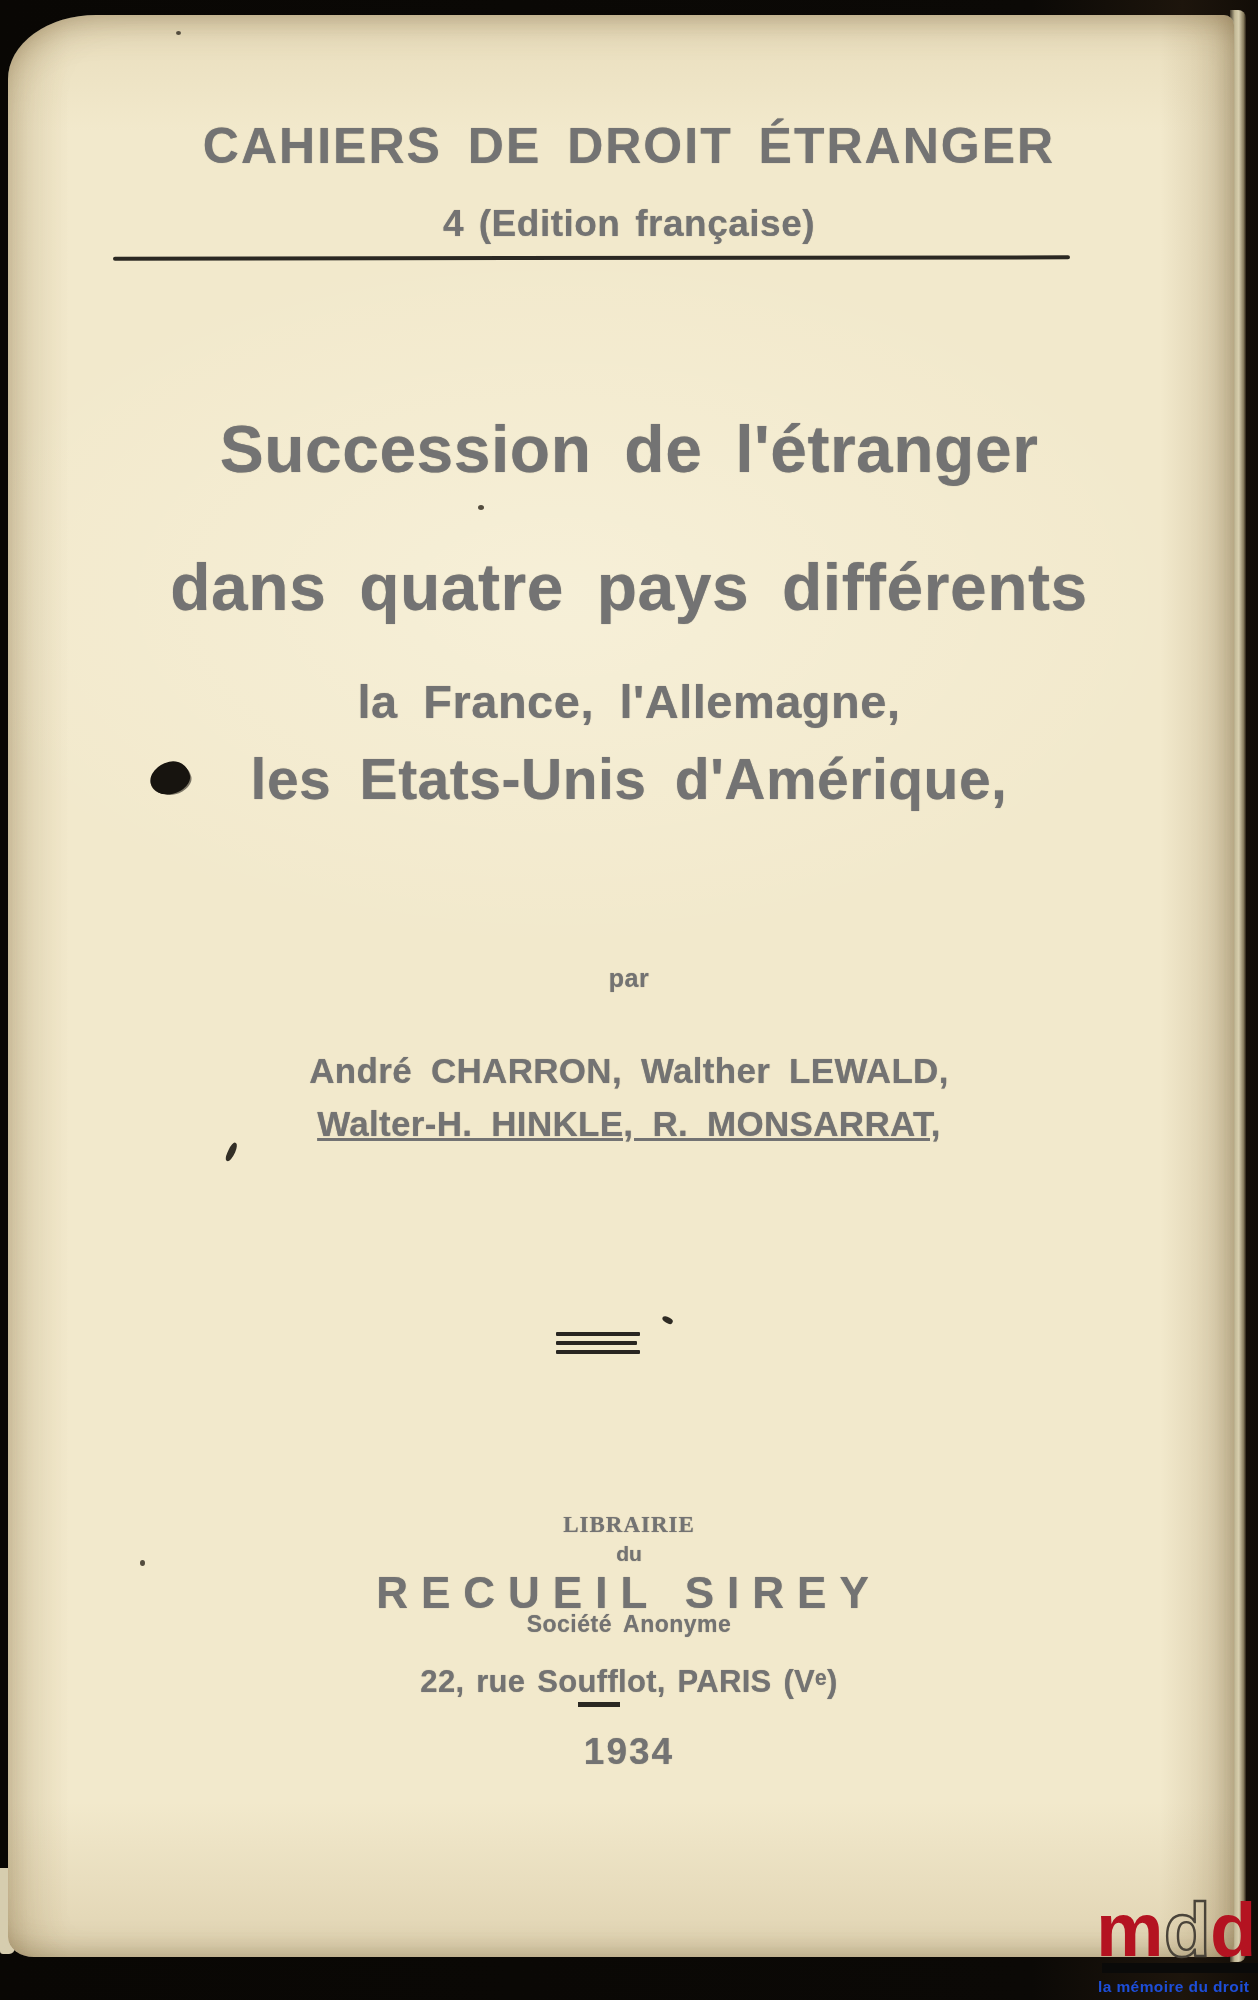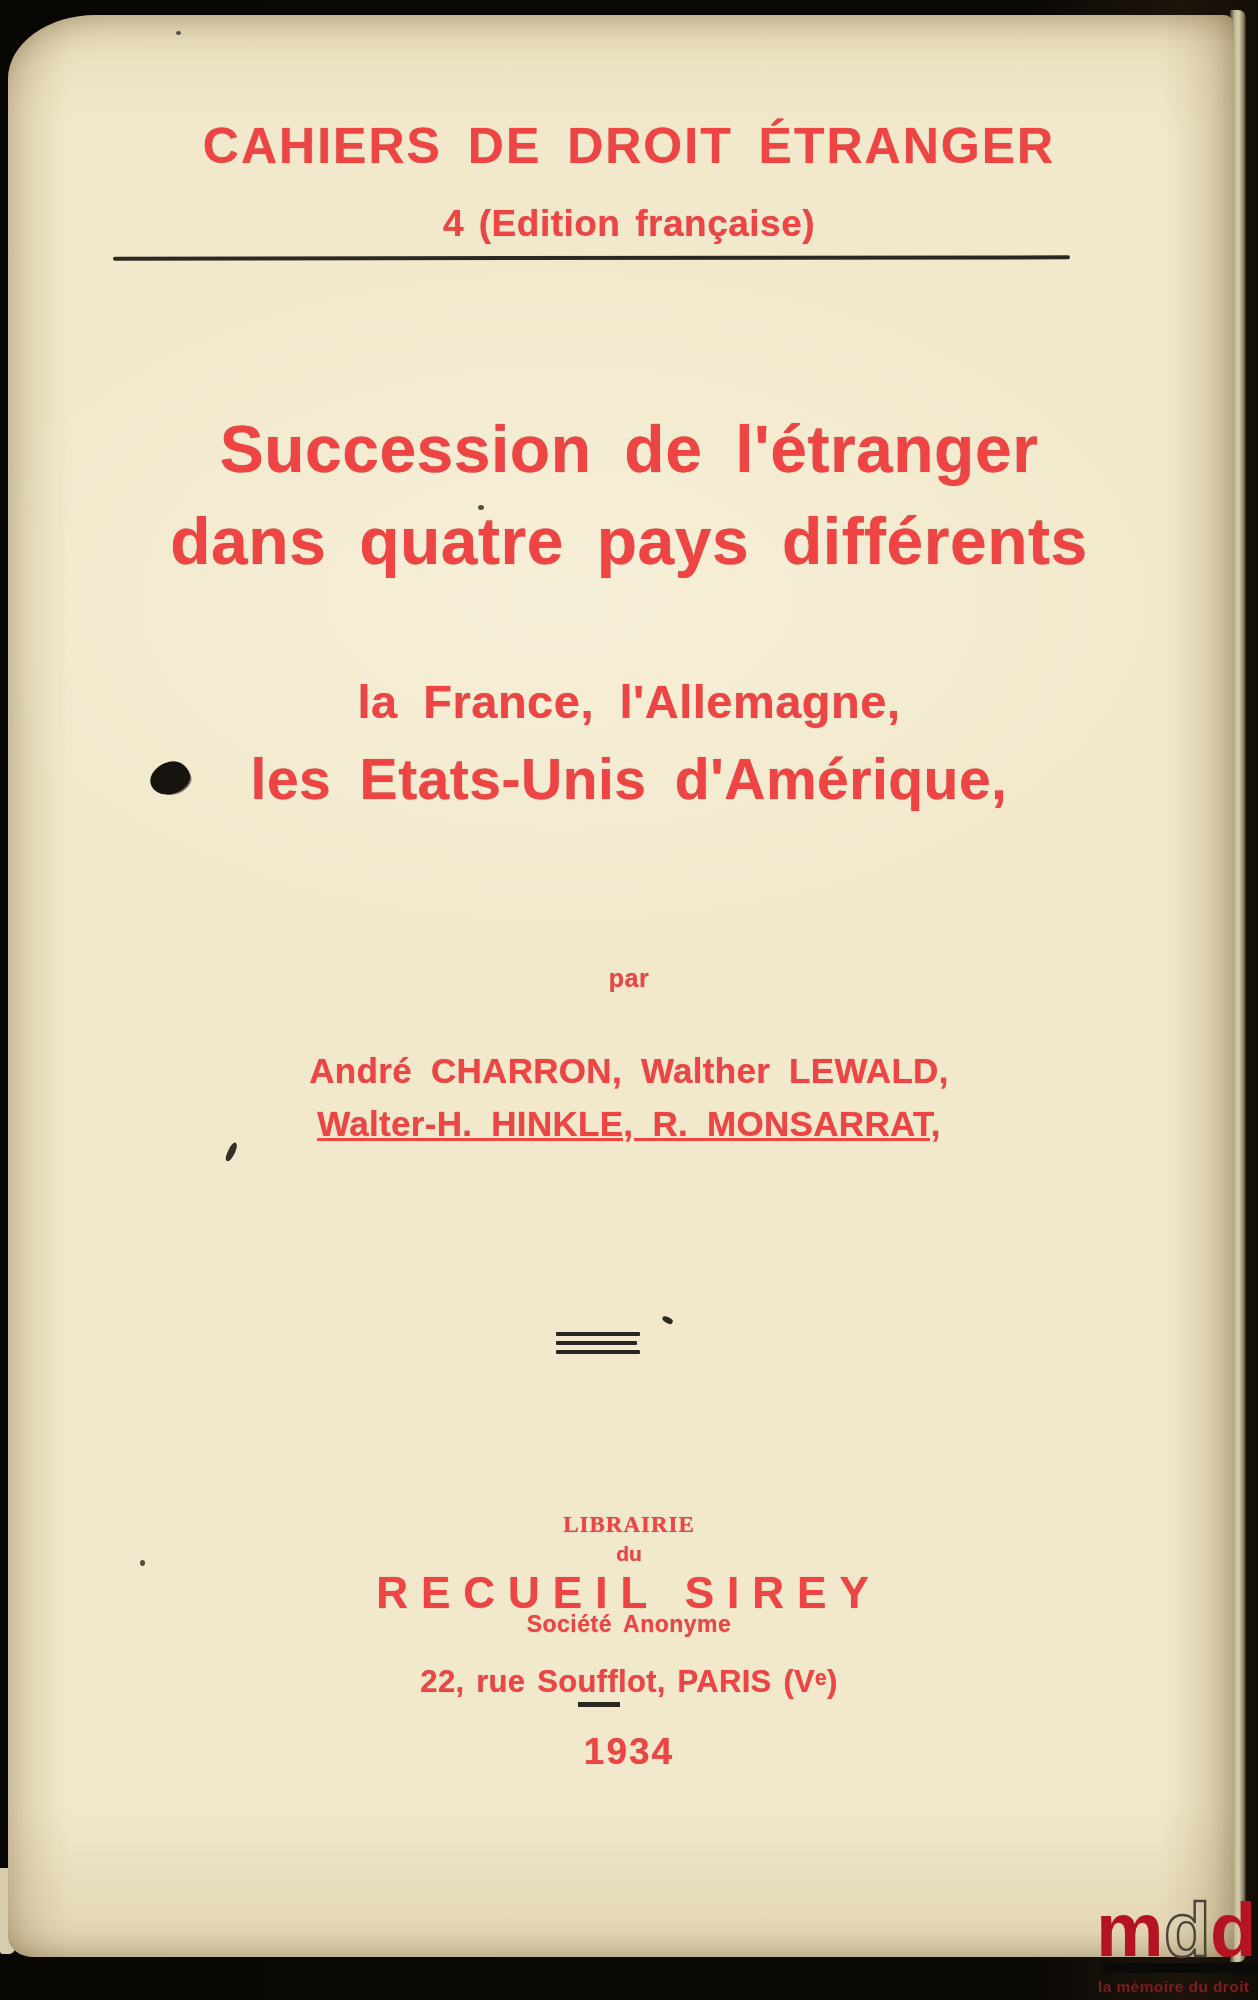--- a/index.html
+++ b/index.html
@@ -29,31 +29,31 @@
     box-shadow:
       inset 0 26px 40px -26px rgba(110,85,45,.45),
       inset 34px 0 56px -34px rgba(110,85,45,.30),
       inset -22px 0 40px -24px rgba(95,75,40,.40),
       inset 0 -20px 34px -22px rgba(95,75,40,.38);
   }
   
   .content{position:absolute;left:0;top:0;width:1258px;height:2000px;}
   .tline{
     position:absolute;left:0;width:1258px;box-sizing:border-box;
-    text-align:center;color:#ef4444;font-weight:700;line-height:1;white-space:nowrap;
+    text-align:center;color:#737373;font-weight:700;line-height:1;white-space:nowrap;
     text-shadow:0 0 1px rgba(44,42,35,.45);
   }
   .series-title   {top:121px;font-size:50px;letter-spacing:2px;word-spacing:10px;}
   .series-number  {top:193px;font-size:37px;letter-spacing:.5px;word-spacing:4px;margin-top:12px;}
   .rule{
     position:absolute;left:113px;top:256px;width:957px;height:4px;
     background:#2b2822;border-radius:2px;transform:rotate(-.08deg);
   }
   .title-1        {top:416px;font-size:66px;letter-spacing:.5px;word-spacing:14px;}
-  .title-2        {top:508px;font-size:66px;letter-spacing:.5px;word-spacing:14px;}
+  .title-2        {top:554px;font-size:66px;letter-spacing:.5px;word-spacing:14px;}
   .subtitle-1     {top:678px;font-size:47px;letter-spacing:.5px;word-spacing:12px;}
   .subtitle-2     {top:751px;font-size:57px;letter-spacing:.5px;word-spacing:12px;}
   .subtitle-3     {top:824px;font-size:47px;letter-spacing:.5px;word-spacing:12px;}
   .byline         {top:966px;font-size:25px;letter-spacing:.5px;}
   .authors-1      {top:1053px;font-size:35px;letter-spacing:.3px;word-spacing:9px;}
   .authors-2      {top:1106px;font-size:35px;letter-spacing:.3px;word-spacing:9px;text-decoration:underline;}
   .authors-3      {top:1152px;font-size:35px;letter-spacing:.3px;word-spacing:9px;}
   .imp-librairie  {top:1513px;font-size:23px;letter-spacing:1px;font-family:Liberation Serif, serif;}
   .imp-du         {top:1543px;font-size:21px;}
   .imp-publisher  {top:1571px;font-size:44px;letter-spacing:13px;}
@@ -82,21 +82,21 @@
   }
   .speck{position:absolute;background:#534c3e;border-radius:50%;}
   .speck-a{left:478px;top:505px;width:6px;height:5px;}
   .speck-b{left:140px;top:1560px;width:5px;height:6px;}
   .speck-c{left:176px;top:31px;width:5px;height:4px;}
   
   .mdd{position:absolute;left:1098px;top:1886px;width:160px;height:78px;}
   .mdd-bar{position:absolute;left:1102px;top:1963px;width:156px;height:10px;background:#0a0a09;}
   .mdd-tagline{
     position:absolute;left:1098px;top:1978px;width:160px;font-size:15.5px;font-weight:700;
-    letter-spacing:.4px;color:#7f1d1d;white-space:nowrap;overflow:hidden;
+    letter-spacing:.4px;color:#1d4ed8;white-space:nowrap;overflow:hidden;
   }
 </style>
 </head>
 <body>
 
 <div class="page-stack"></div>
 <div class="page-sliver-bl"></div>
 
 <div class="page"></div>
 

